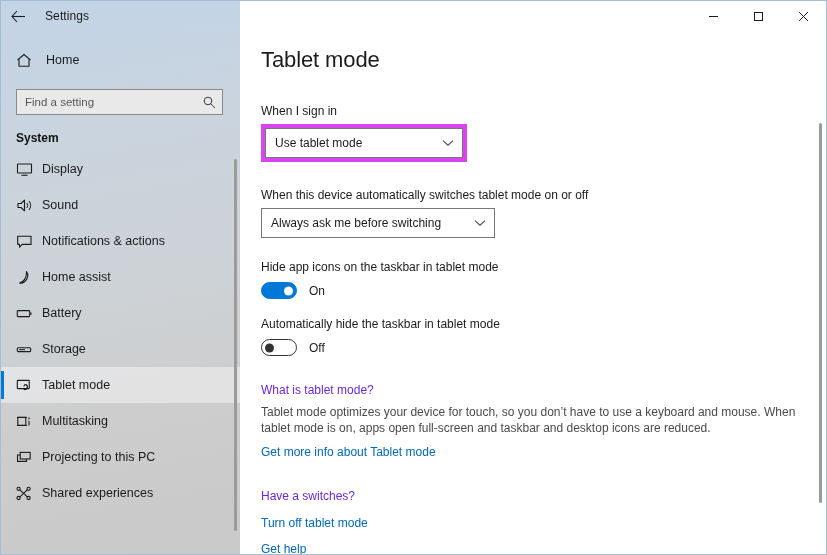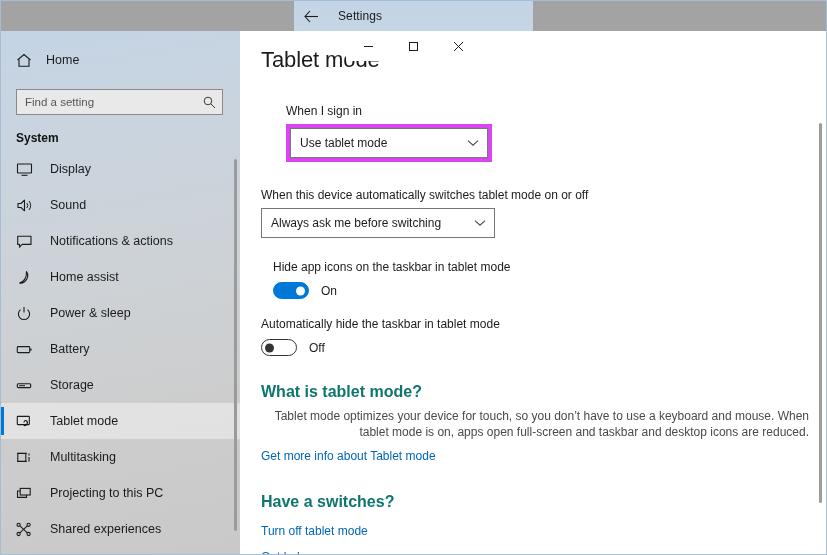--- a/index.html
+++ b/index.html
@@ -23,21 +23,20 @@
 
   
   .titlebar {
     position: absolute;
     top: 0; left: 0; right: 0;
     height: 30px;
     display: flex;
     align-items: center;
     background: #a3a3a3;
     z-index: 20;
-    flex-direction: column;
   }
   .titlebar-left {
     width: 239px;
     height: 30px;
     display: flex;
     align-items: center;
     background: linear-gradient(180deg, #c3d4e6 0%, #c6d5e5 100%);
   }
   .back-btn {
     width: 34px; height: 30px;
@@ -133,21 +132,21 @@
     background: #0078d7;
   }
   .nav-item .ico {
     width: 26px;
     display: flex; align-items: center; justify-content: flex-start;
     color: #1b1b1b;
   }
   .nav-item .lbl {
     font-size: 12.5px;
     color: #1b1b1b;
-    margin-left: 8px;
+    margin-left: 0;
     white-space: nowrap;
   }
 
   .sb-track {
     position: absolute;
     top: 128px; right: 3px;
     width: 3px; height: 372px;
     background: #9b9b9b;
     border-radius: 2px;
     cursor: pointer;
@@ -224,31 +223,30 @@
   }
   .switch.on .knob { right: 3px; background: #ffffff; }
   .switch.off .knob { left: 3px; background: #333333; }
   .toggle-state {
     font-size: 12px;
     color: #1b1b1b;
     margin-left: 12px;
   }
 
   .section-head {
-    font-size: 16px;
-    color: #0f766e;
-    font-weight: bold;
+    font-size: 12px;
+    color: #6d28d9;
+    font-weight: normal;
   }
   .body-text {
     font-size: 12px;
     color: #4a4a4a;
     line-height: 16px;
     max-width: 548px;
     margin-top: 7px;
-    text-align: right;
   }
   .link {
     font-size: 12px;
     color: #0067b8;
     text-decoration: none;
     cursor: pointer;
     display: inline-block;
   }
 
   .main-sb {
@@ -351,29 +349,20 @@
 
       <div class="nav-item">
         <span class="ico">
           <svg width="17" height="15" viewBox="0 0 17 15">
             <path d="M10.5 1.6 C12.6 4.2 12.4 9 8.2 12 C6.4 13.3 4.6 13.4 3.6 13 C7.8 12.1 10.9 7.4 10.5 1.6 Z" fill="none" stroke="#1b1b1b" stroke-width="1.1" stroke-linejoin="round"></path>
           </svg>
         </span>
         <span class="lbl">Home assist</span>
       </div>
 
-      <div class="nav-item">
-        <span class="ico">
-          <svg width="17" height="15" viewBox="0 0 17 15">
-            <path d="M4.5 3.6 A5.6 5.6 0 1 0 11.5 3.6" fill="none" stroke="#1b1b1b" stroke-width="1.1"></path>
-            <line x1="8" y1="1" x2="8" y2="6.6" stroke="#1b1b1b" stroke-width="1.1"></line>
-          </svg>
-        </span>
-        <span class="lbl">Power &amp; sleep</span>
-      </div>
 
       <div class="nav-item">
         <span class="ico">
           <svg width="17" height="15" viewBox="0 0 17 15">
             <rect x="1.3" y="4.6" width="12.4" height="6" rx="0.8" fill="none" stroke="#1b1b1b" stroke-width="1.1"></rect>
             <rect x="14.2" y="6.6" width="1.4" height="2" fill="#1b1b1b"></rect>
           </svg>
         </span>
         <span class="lbl">Battery</span>
       </div>
@@ -438,21 +427,21 @@
     </div>
 
     <div class="sb-track"></div>
   </div>
 
   <div class="main">
     <div class="main-inner">
 
       <div class="page-title">Tablet mode</div>
 
-      <div style="margin-top:31px;margin-left:25px;">
+      <div style="margin-top:31px;">
         <div class="field-label">When I sign in</div>
         <div class="sel-highlight">
           <div class="combo w1">
             <span class="val">Use tablet mode</span>
             <span class="chev">
               <svg width="12" height="8" viewBox="0 0 12 8">
                 <path d="M1 1.6 L6 6.2 L11 1.6" fill="none" stroke="#4a4a4a" stroke-width="1.1"></path>
               </svg>
             </span>
           </div>
@@ -464,21 +453,21 @@
         <div class="combo w2">
           <span class="val">Always ask me before switching</span>
           <span class="chev">
             <svg width="12" height="8" viewBox="0 0 12 8">
               <path d="M1 1.6 L6 6.2 L11 1.6" fill="none" stroke="#4a4a4a" stroke-width="1.1"></path>
             </svg>
           </span>
         </div>
       </div>
 
-      <div style="margin-top:22px;margin-left:12px;">
+      <div style="margin-top:22px;">
         <div class="field-label">Hide app icons on the taskbar in tablet mode</div>
         <div class="toggle-row">
           <div class="switch on">
             <span class="knob"></span>
           </div>
           <span class="toggle-state">On</span>
         </div>
       </div>
 
       <div style="margin-top:18px;">

